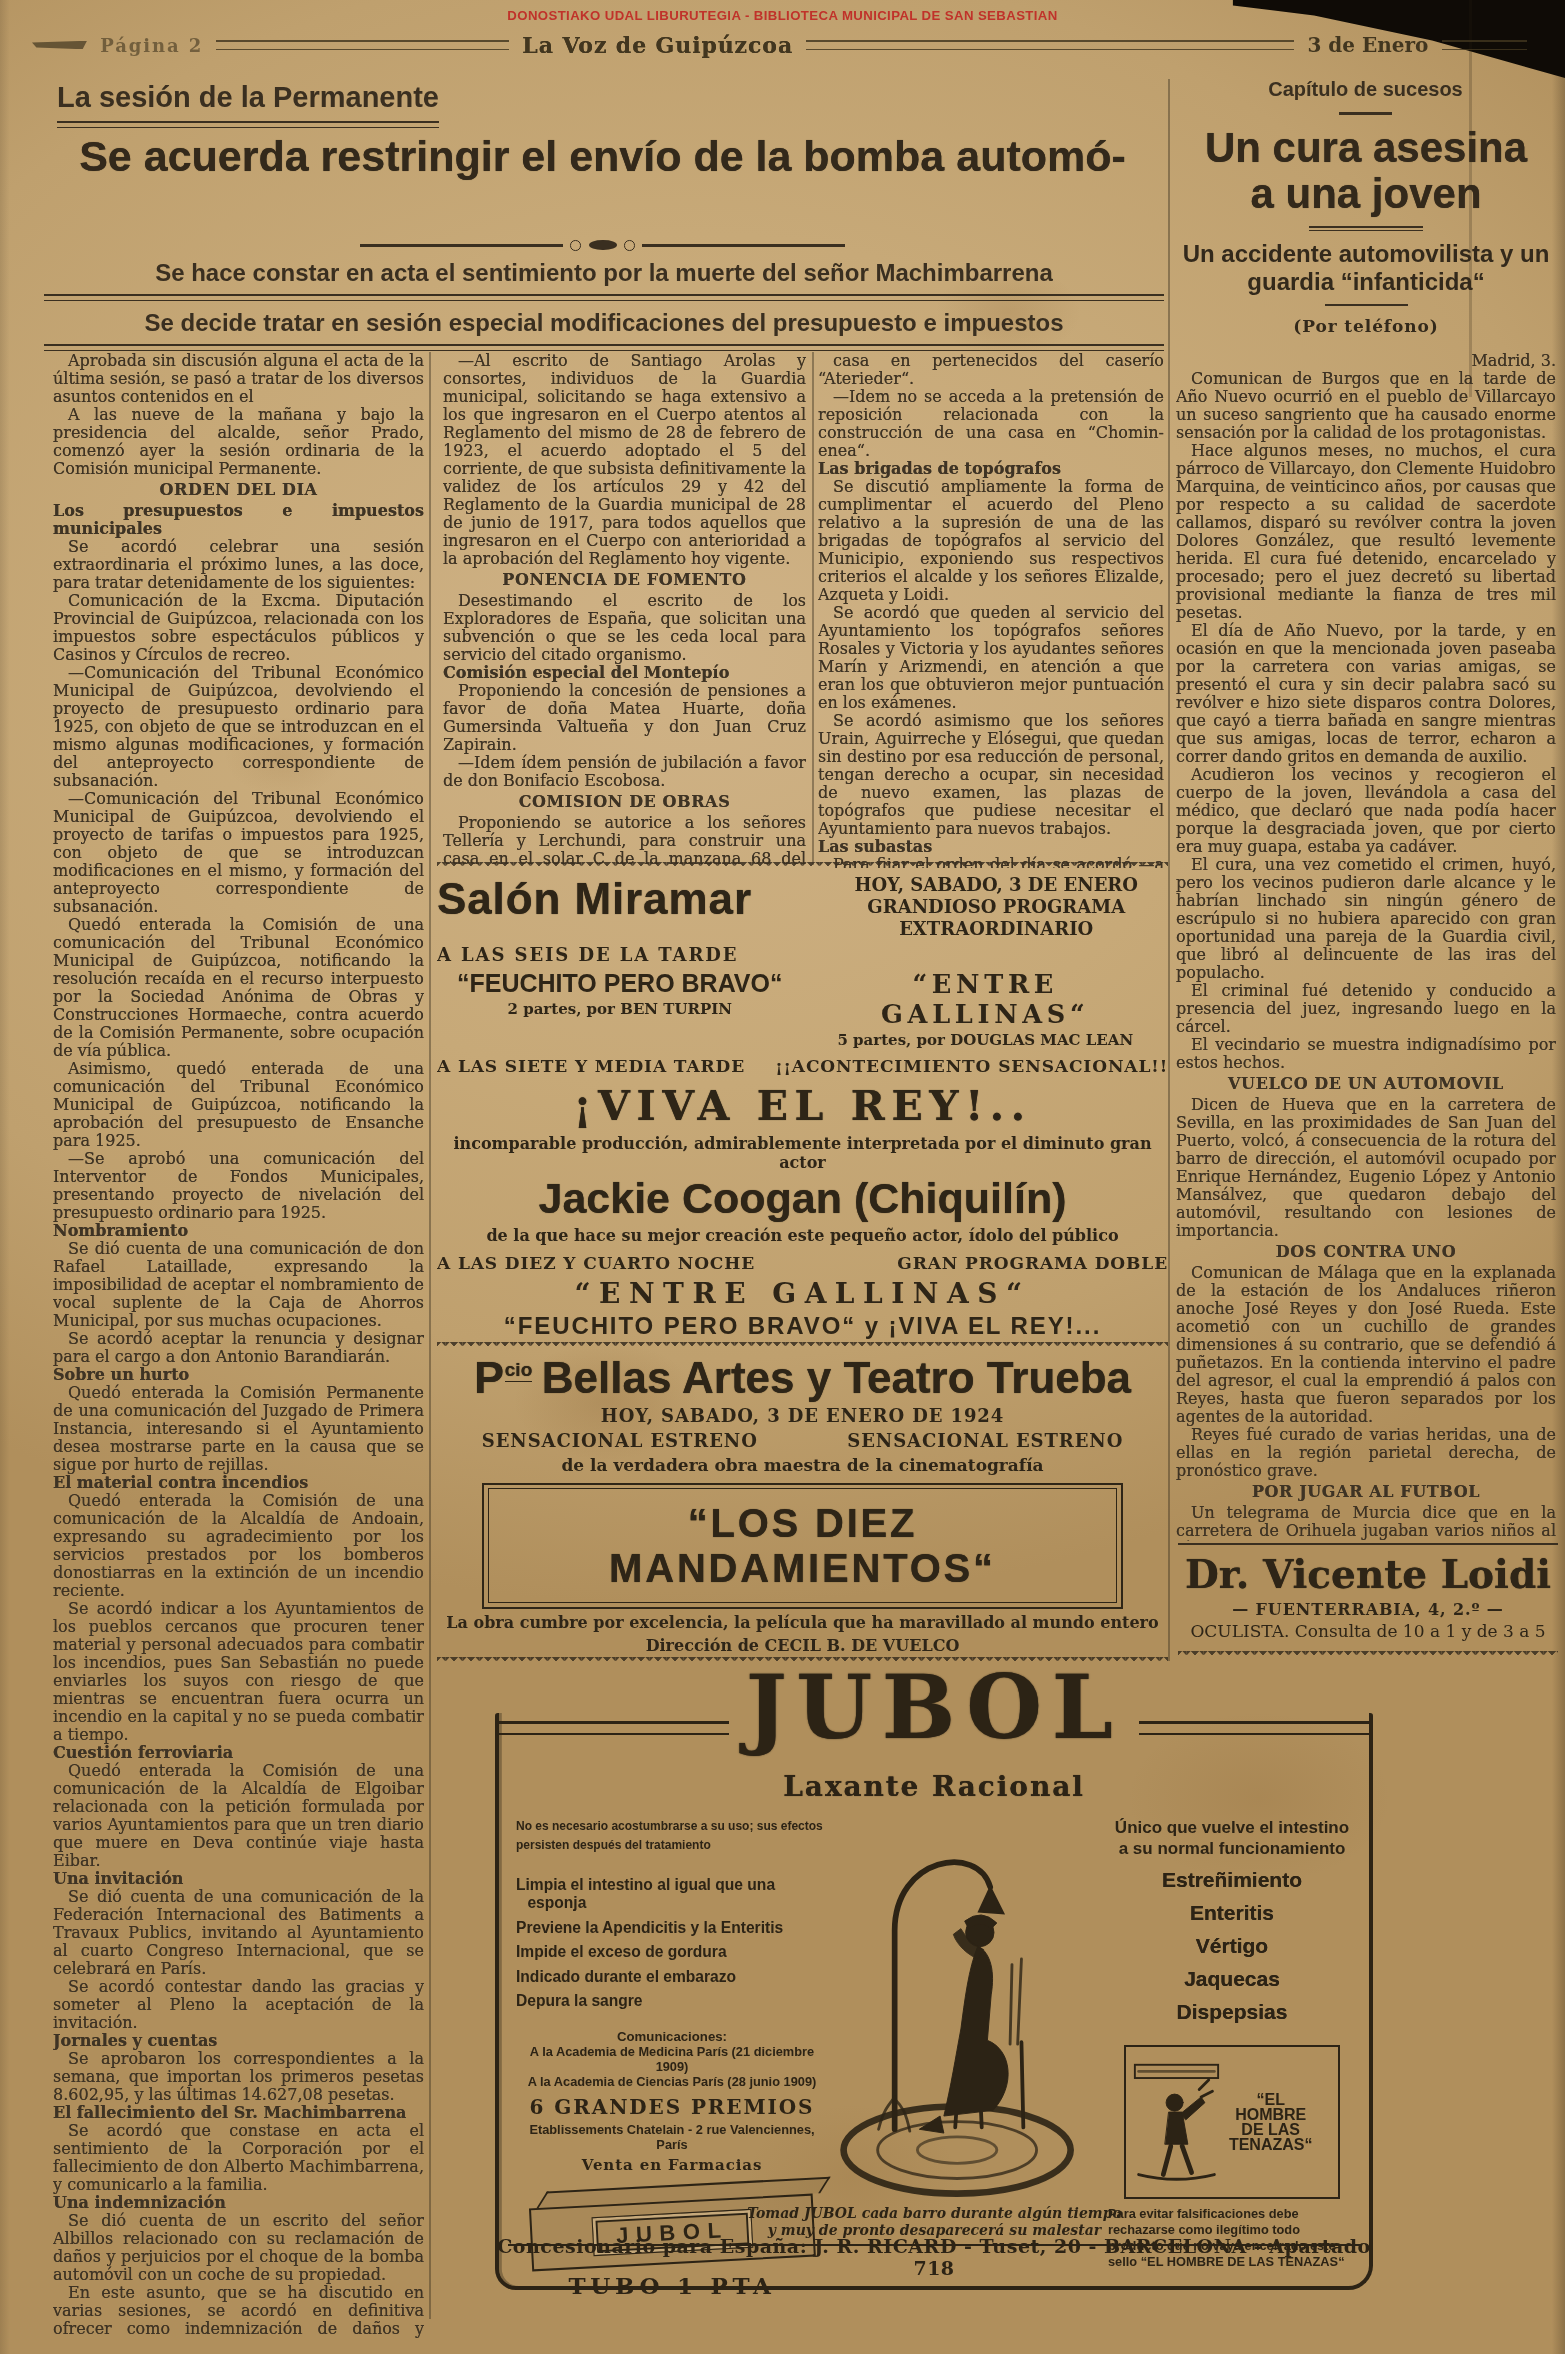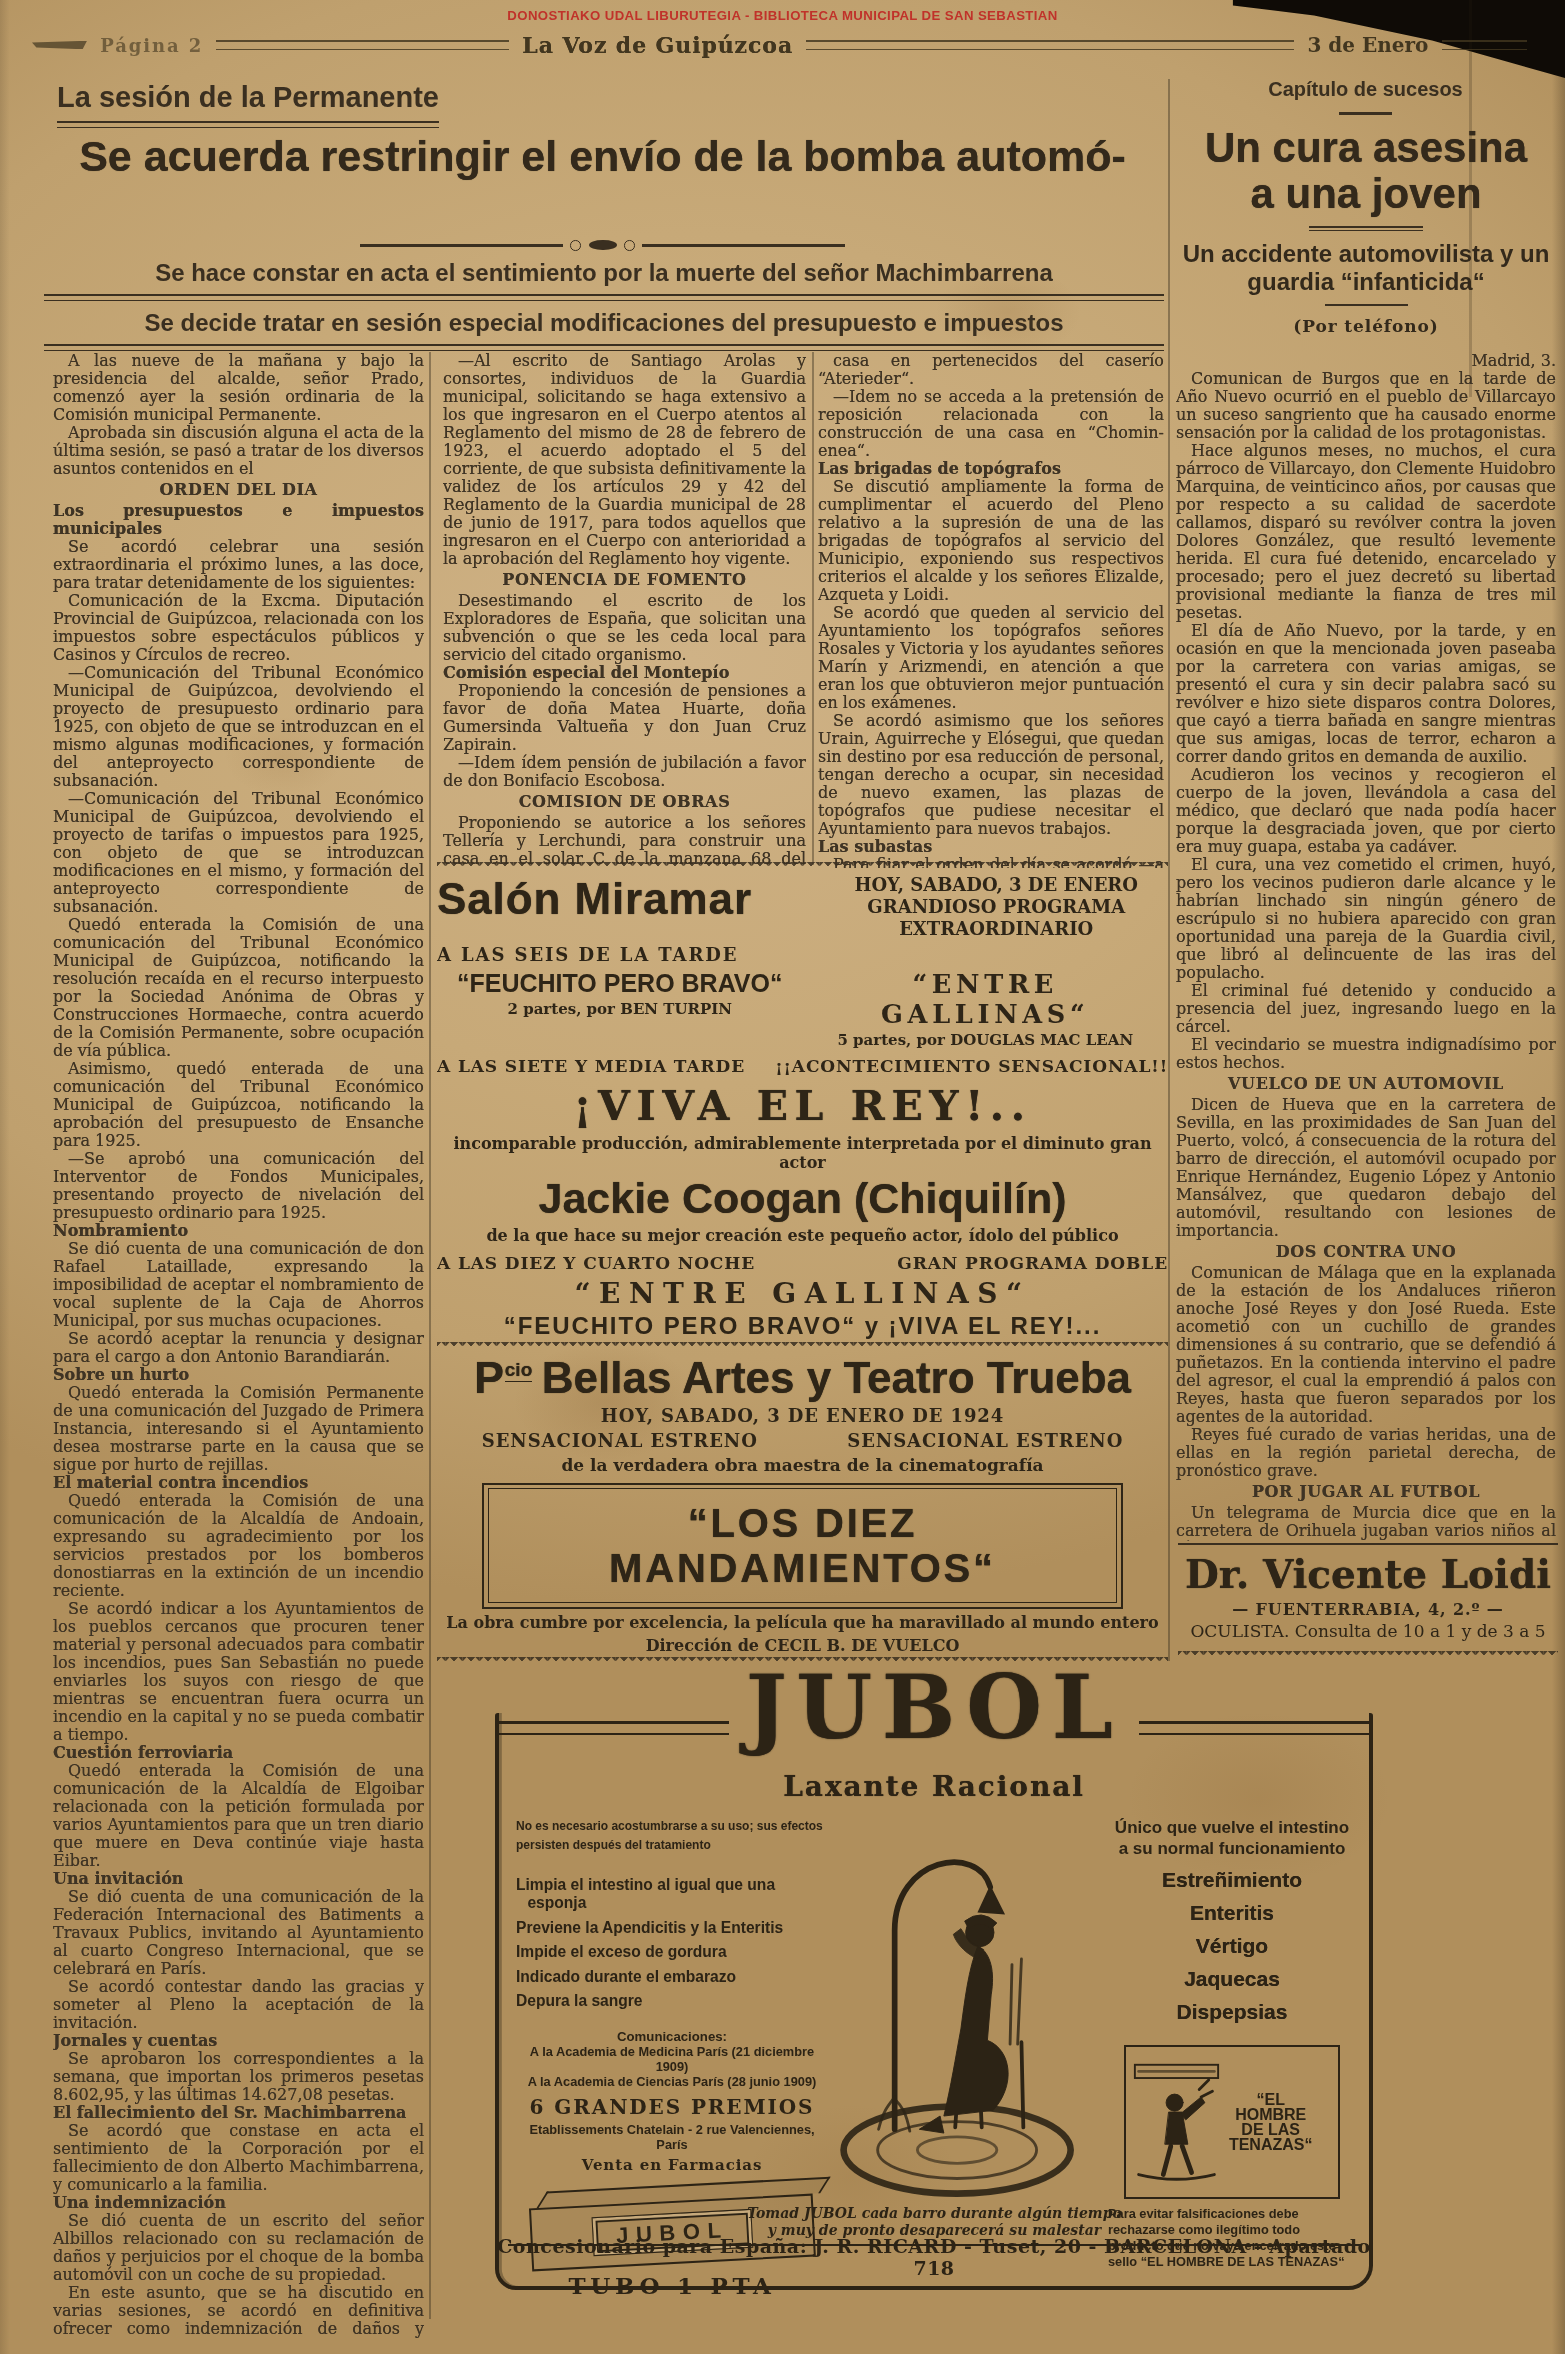--- a/index.html
+++ b/index.html
@@ -209,22 +209,22 @@
     <div class="suc-deck">Un accidente automovilista y un guardia “infanticida“</div>
     <div class="srule small"></div>
     <div class="suc-byline">(Por teléfono)</div>
   </div>
 
   <div class="abs vrule v1"></div>
   <div class="abs vrule v2"></div>
   <div class="abs vrule v3"></div>
 
   <div class="abs col col1">
+      <div class="art-p">Aprobada sin discusión alguna el acta de la última sesión, se pasó a tratar de los diversos asuntos contenidos en el</div>
       <div class="art-p">A las nueve de la mañana y bajo la presidencia del alcalde, señor Prado, comenzó ayer la sesión ordinaria de la Comisión municipal Permanente.</div>
-      <div class="art-p">Aprobada sin discusión alguna el acta de la última sesión, se pasó a tratar de los diversos asuntos contenidos en el</div>
       <div class="art-hc">ORDEN DEL DIA</div>
       <div class="art-hl">Los presupuestos e impuestos municipales</div>
       <div class="art-p">Se acordó celebrar una sesión extraordinaria el próximo lunes, a las doce, para tratar detenidamente de los siguientes:</div>
       <div class="art-p">Comunicación de la Excma. Diputación Provincial de Guipúzcoa, relacionada con los impuestos sobre espectáculos públicos y Casinos y Círculos de recreo.</div>
       <div class="art-p">—Comunicación del Tribunal Económico Municipal de Guipúzcoa, devolviendo el proyecto de presupuesto ordinario para 1925, con objeto de que se introduzcan en el mismo algunas modificaciones, y formación del anteproyecto correspondiente de subsanación.</div>
       <div class="art-p">—Comunicación del Tribunal Económico Municipal de Guipúzcoa, devolviendo el proyecto de tarifas o impuestos para 1925, con objeto de que se introduzcan modificaciones en el mismo, y formación del anteproyecto correspondiente de subsanación.</div>
       <div class="art-p">Quedó enterada la Comisión de una comunicación del Tribunal Económico Municipal de Guipúzcoa, notificando la resolución recaída en el recurso interpuesto por la Sociedad Anónima de Obras y Construcciones Hormaeche, contra acuerdo de la Comisión Permanente, sobre ocupación de vía pública.</div>
       <div class="art-p">Asimismo, quedó enterada de una comunicación del Tribunal Económico Municipal de Guipúzcoa, notificando la aprobación del presupuesto de Ensanche para 1925.</div>
       <div class="art-p">—Se aprobó una comunicación del Interventor de Fondos Municipales, presentando proyecto de nivelación del presupuesto ordinario para 1925.</div>
       <div class="art-hl">Nombramiento</div>

